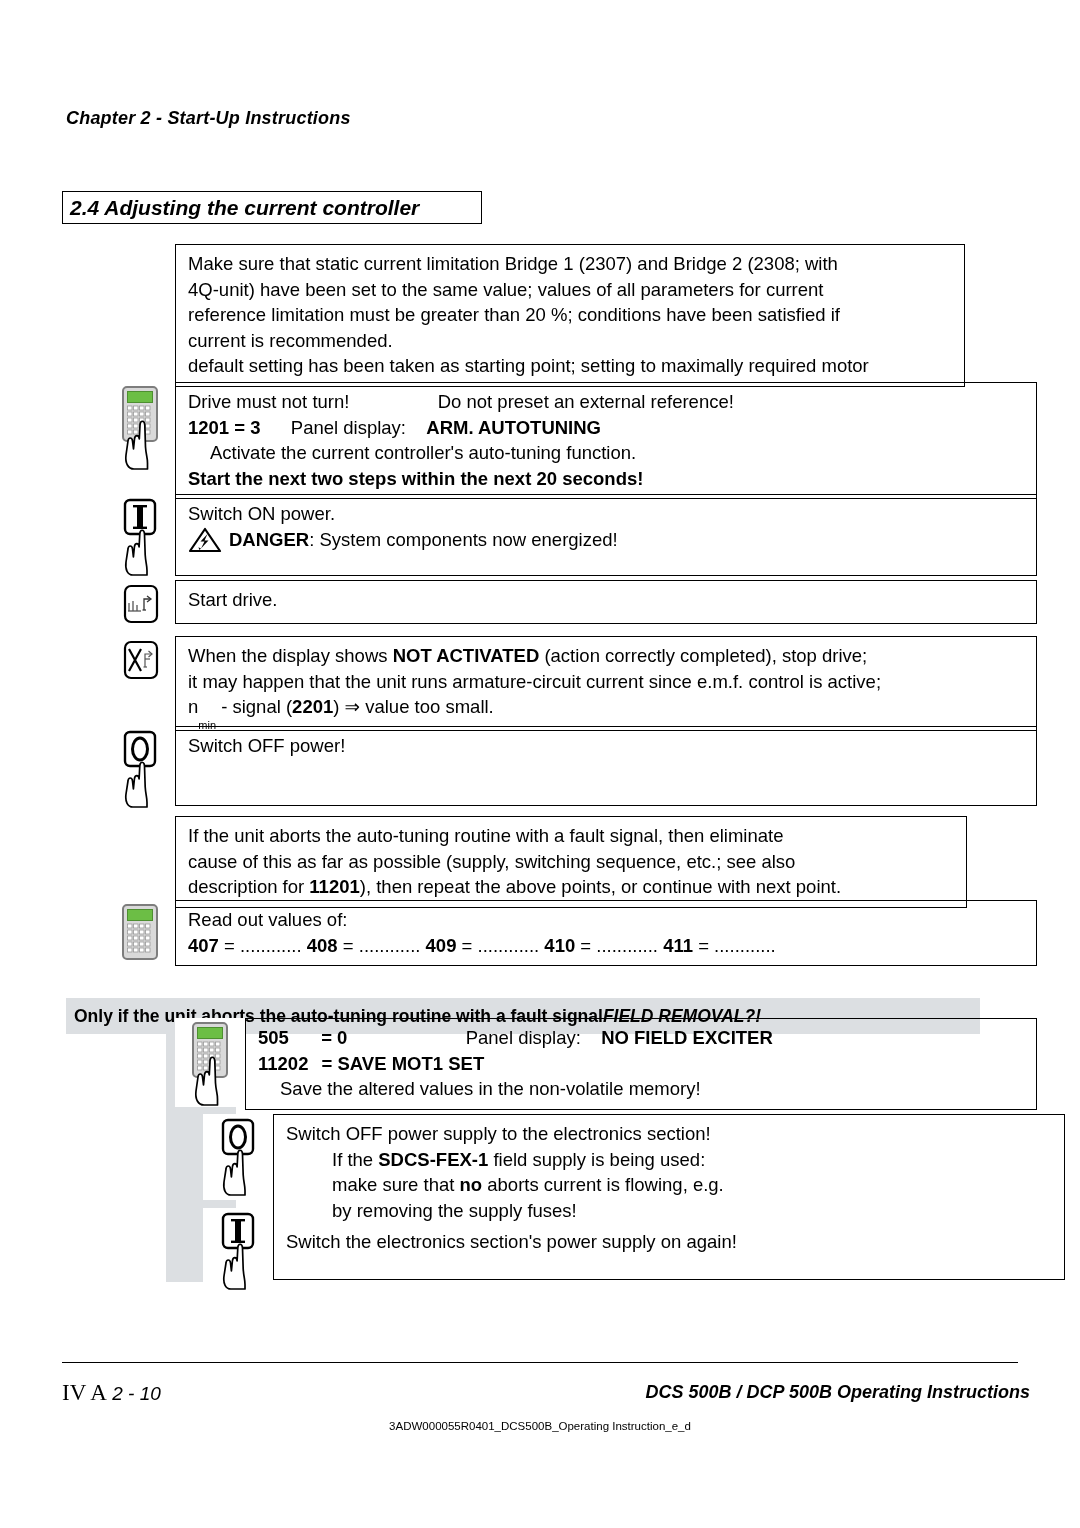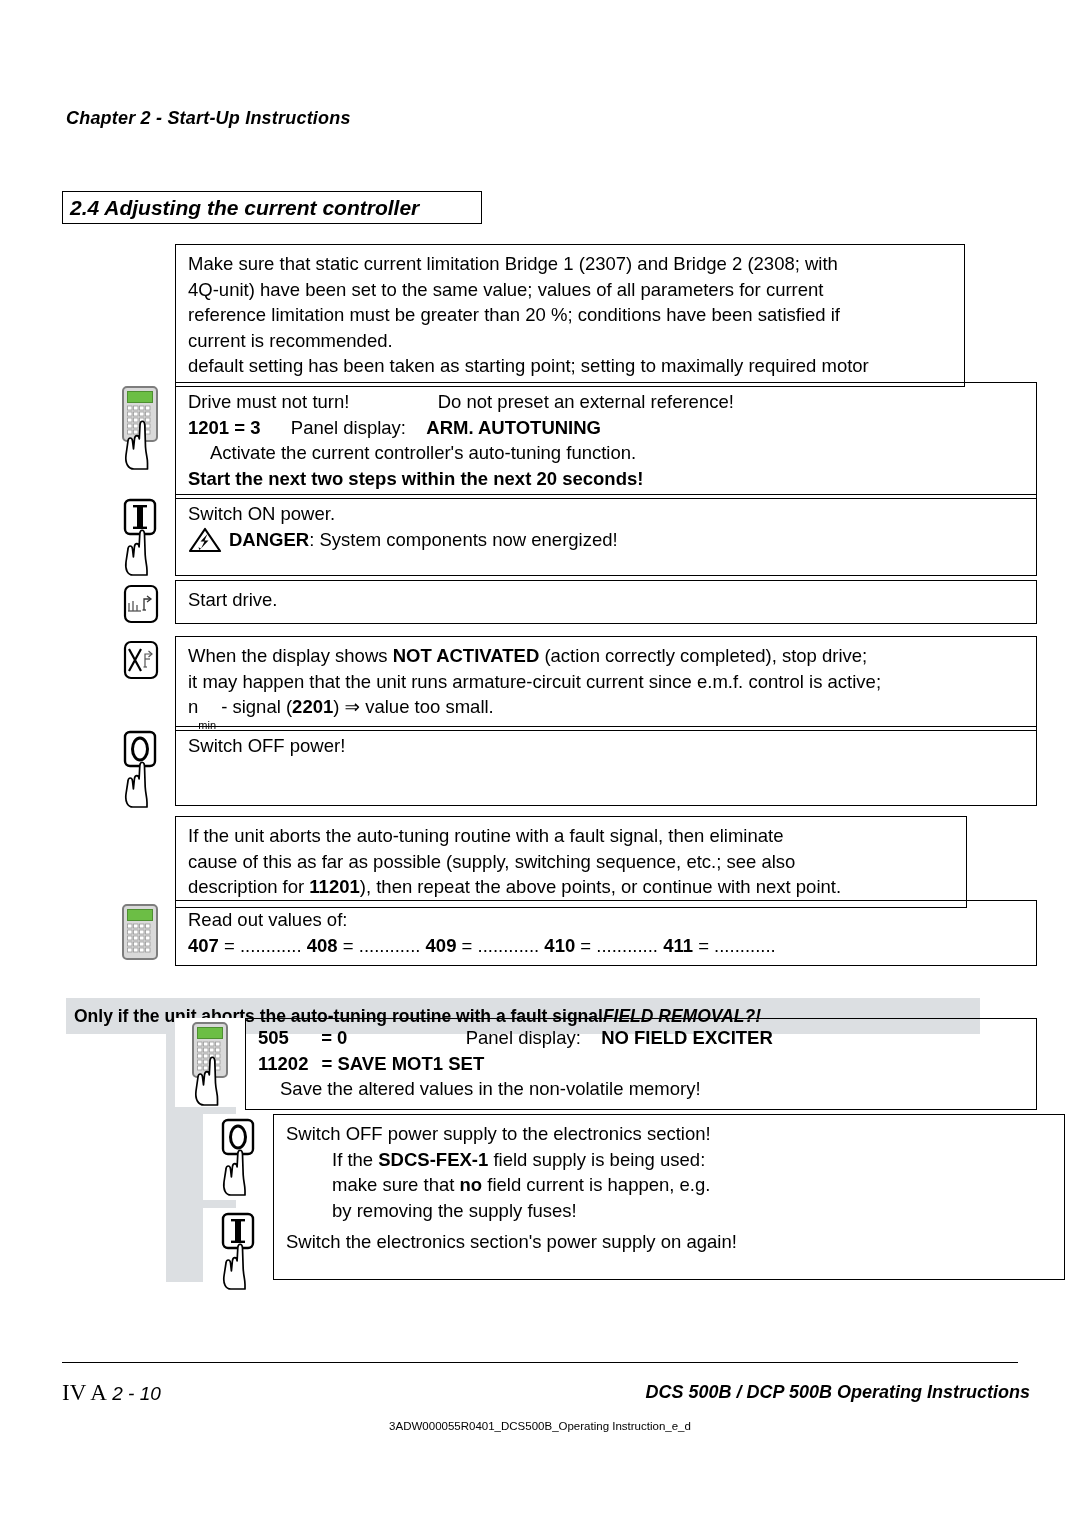--- a/index.html
+++ b/index.html
@@ -385,21 +385,21 @@
                    L31.2 58 C31.7 66 33 68 33 73.5 L33 78 Z" fill="#ffffff" stroke="#000000" stroke-width="1.7" stroke-linejoin="round"></path>
         </svg>
       </div>
     </div>
     <div class="box" style="width:792px;height:166px;">
       <p>Switch OFF power supply to the electronics section!</p>
       <p class="indent2">
         <span>If the </span><span class="b">SDCS-FEX-1</span><span> field supply is being used:</span>
       </p>
       <p class="indent2">
-        <span>make sure that </span><span class="b">no</span><span> field current is happen, e.g.</span>
+        <span>make sure that </span><span class="b">no</span><span> aborts current is flowing, e.g.</span>
       </p>
       <p class="indent2">by removing the supply fuses!</p>
       <p style="margin-top:6px;">Switch the electronics section's power supply on again!</p>
     </div>
   </div>
 
   <div class="foot-rule"></div>
   <div class="foot-left">
     <span class="iva">IV A</span>
     <span>2 - 10</span>

